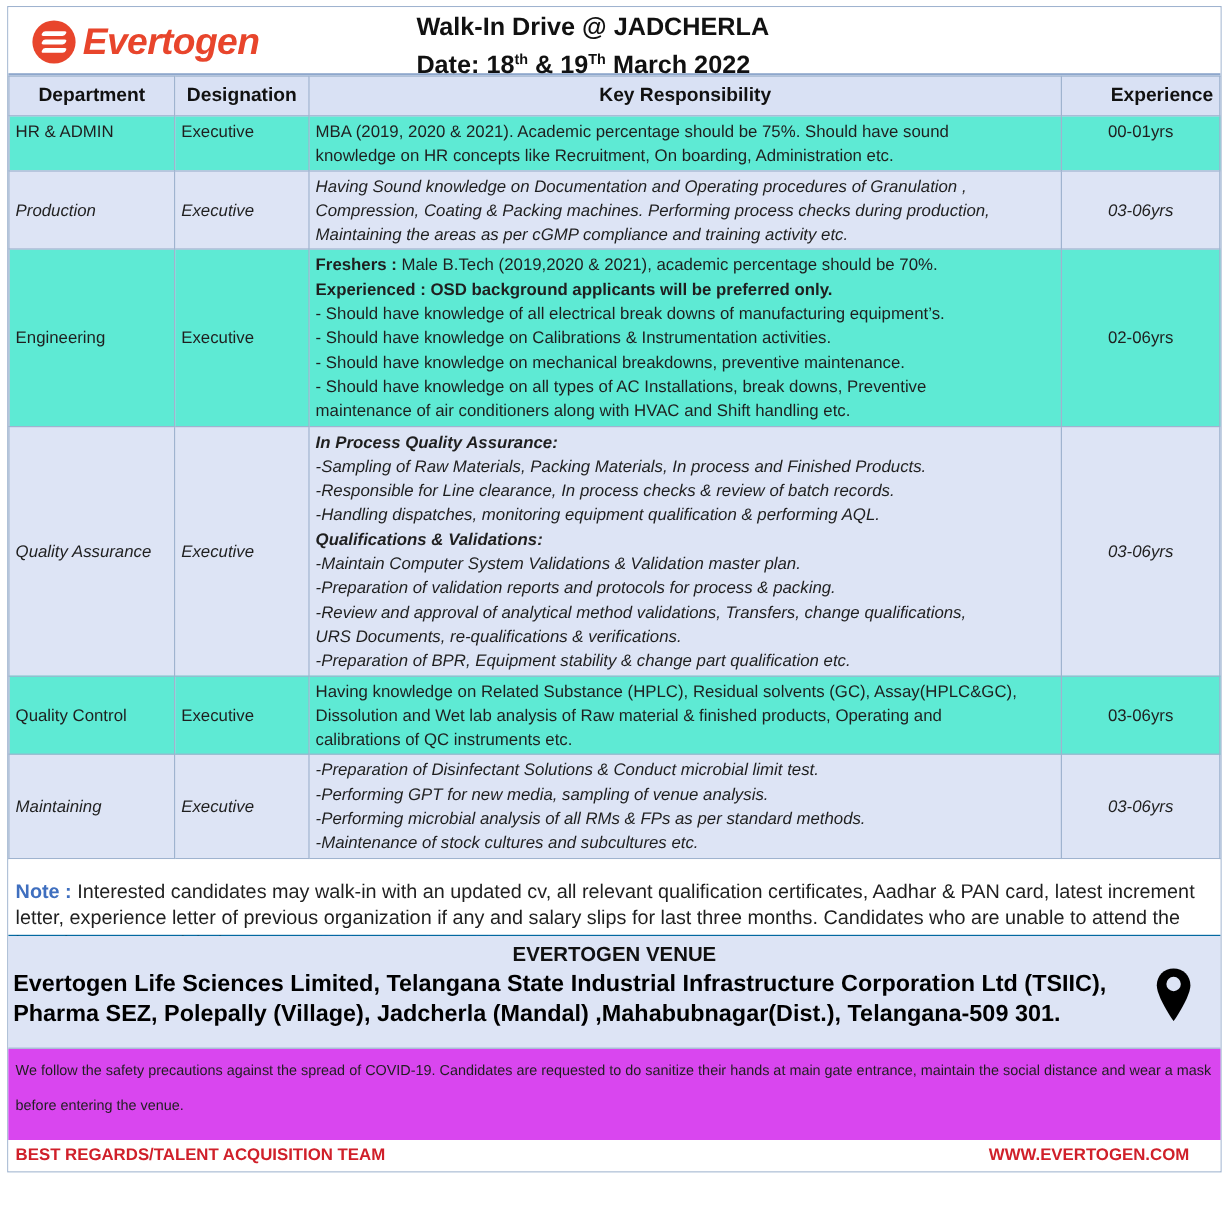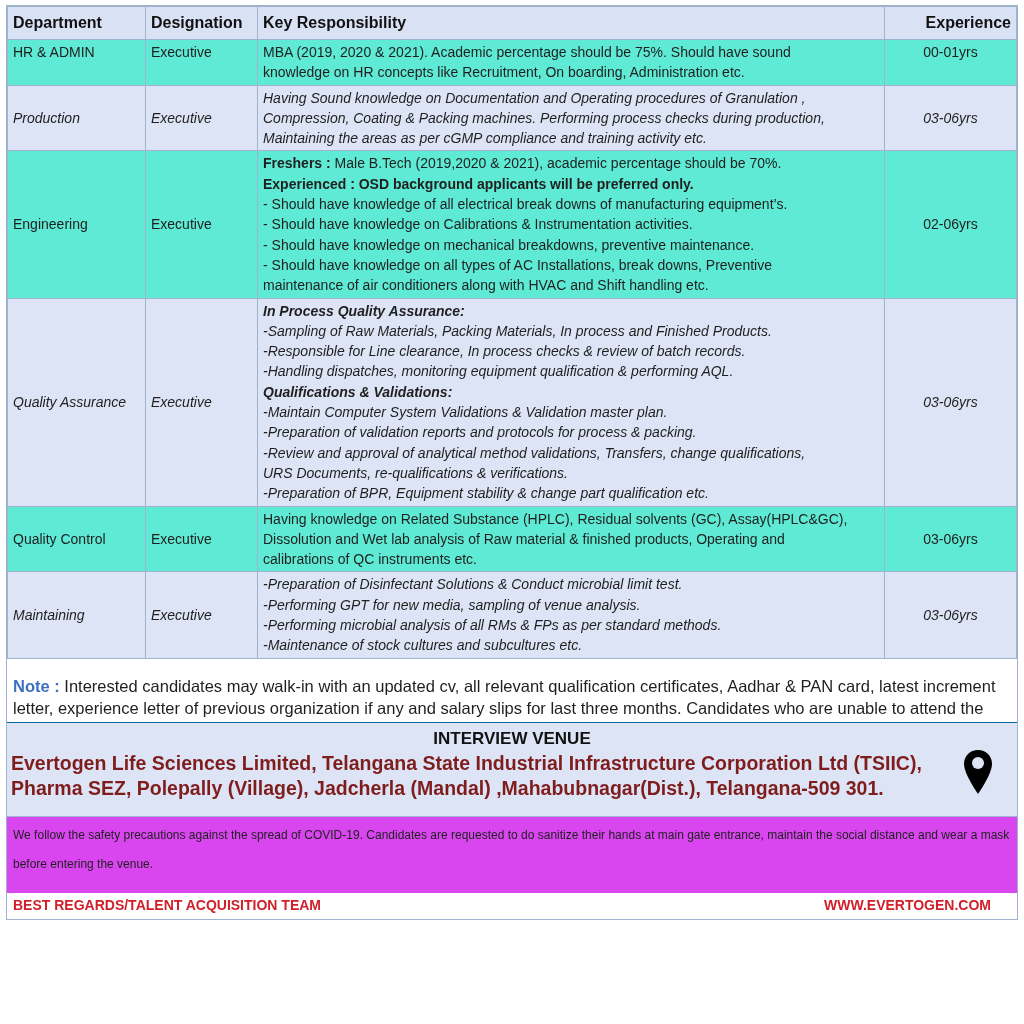--- a/index.html
+++ b/index.html
@@ -17,52 +17,66 @@
   .logo-mark span:nth-child(2) { top: 16px; }
   .logo-mark span:nth-child(3) { top: 23px; }
   .logo-text { font-size: 31px; font-weight: bold; font-style: italic; color: #e8452c; margin-left: 6px; letter-spacing: -0.5px; }
   .title-block { position: absolute; left: 340px; top: 4px; text-align: left; }
   .title-line { font-size: 21px; font-weight: bold; color: #111; line-height: 26px; }
   .title-line sup { font-size: 12px; }
 
   
   table { width: 100%; border-collapse: collapse; font-size: 14px; }
   th, td { border: 1px solid #9fb3cf; vertical-align: middle; padding: 2px 5px; line-height: 20.3px; }
-  th { background: #d9e1f4; font-weight: bold; font-size: 16px; text-align: left; height: 33px; color: #111; }
+  th { background: #d9e1f4; font-weight: bold; font-size: 16px; text-align: center; height: 33px; color: #111; }
   th.exp { text-align: right; }
   td.exp { text-align: center; }
   tr.alt td { background: #dde4f5; font-style: italic; }
   tr.white td { background: #5eead4; }
   .col-dept { width: 138px; }
   .col-desig { width: 112px; }
   .col-exp { width: 132px; }
   td.top { vertical-align: top; }
   .bold { font-weight: bold; }
 
   
   .note { padding: 16px 6px; font-size: 16.5px; line-height: 22px; border-bottom: 1px solid #0369a1; background: #fff; height: 64px; }
   .note-label { color: #3f6fbf; font-weight: bold; }
   .note a { color: #1f5fbf; font-weight: bold; text-decoration: underline; }
 
   
   .venue { background: #dde4f5; height: 94px; position: relative; border-bottom: 1px solid #9fb3cf; }
   .venue-title { text-align: center; font-weight: bold; font-size: 17px; padding-top: 6px; color: #111; }
-  .venue-addr { font-weight: bold; font-size: 19.5px; line-height: 25px; padding-left: 4px; padding-top: 2px; color: #7f1d1d; }
+  .venue-addr { font-weight: bold; font-size: 19.5px; line-height: 25px; padding-left: 4px; padding-top: 2px; color: #000000; }
   .pin { position: absolute; right: 24px; top: 26px; width: 30px; height: 46px; }
 
   
   .covid { padding: 4px 6px; font-size: 12px; line-height: 29px; background: #d946ef; height: 76px; }
   .footer { display: flex; justify-content: space-between; padding: 4px 26px 6px 6px; background: #fff; text-align: center; }
   .footer span { color: #d0202a; font-weight: bold; font-size: 14px; }
 </style>
 </head>
 <body>
 
 <div class="frame">
 
+  <div class="header">
+    <div class="logo">
+      <div class="logo-mark">
+          <span></span>
+          <span></span>
+          <span></span>
+        </div>
+      <div class="logo-text">Evertogen</div>
+    </div>
+    <div class="title-block">
+      <div class="title-line">Walk-In Drive @ JADCHERLA</div>
+      <div class="title-line"><span>Date: 18</span><sup>th</sup><span> &amp; 19</span><sup>Th</sup><span> March 2022</span></div>
+    </div>
+  </div>
 
   <table>
     <thead>
       <tr>
         <th class="col-dept">Department</th>
         <th class="col-desig">Designation</th>
         <th>Key Responsibility</th>
         <th class="col-exp exp">Experience</th>
       </tr>
     </thead>
@@ -139,21 +153,21 @@
           <td class="exp">03-06yrs</td>
         </tr>
       </tbody>
   </table>
 
   <div class="note">
     <span class="note-label">Note :</span><span> Interested candidates may walk-in with an updated cv, all relevant qualification certificates, Aadhar &amp; PAN card, latest increment letter, experience letter of previous organization if any and salary slips for last three months. Candidates who are unable to attend the interview may send their cvs at </span><a>mallikharjuna.boreddy@evertogen.com</a>
   </div>
 
   <div class="venue">
-    <div class="venue-title">INTERVIEW VENUE</div>
+    <div class="venue-title">EVERTOGEN VENUE</div>
     <div class="venue-addr">
       <div>Evertogen Life Sciences Limited, Telangana State Industrial Infrastructure Corporation Ltd (TSIIC),</div>
       <div>Pharma SEZ, Polepally (Village), Jadcherla (Mandal) ,Mahabubnagar(Dist.), Telangana-509 301.</div>
     </div>
     <svg class="pin" viewBox="0 0 30 46">
       <path d="M15 1 C7 1 1 7 1 15 C1 25 15 45 15 45 C15 45 29 25 29 15 C29 7 23 1 15 1 Z" fill="#000"></path>
       <circle cx="15" cy="14" r="6" fill="#dde4f5"></circle>
     </svg>
   </div>
 

